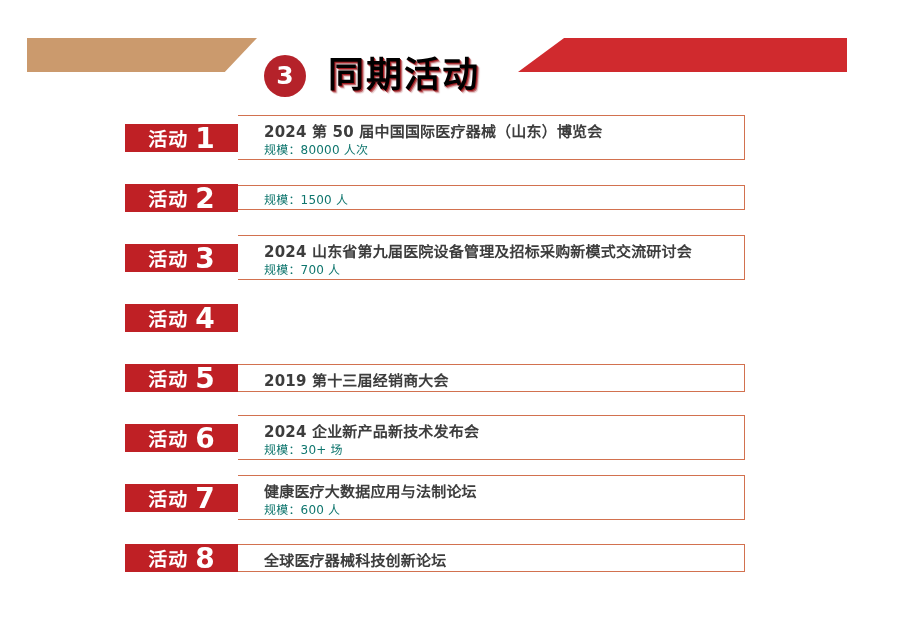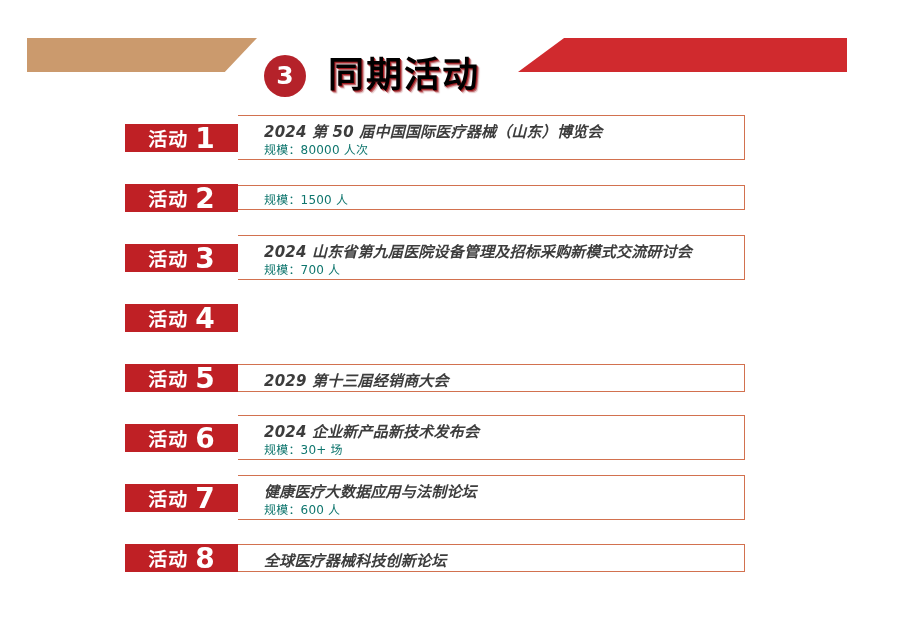--- a/index.html
+++ b/index.html
@@ -128,21 +128,20 @@
     justify-content: center;
   }
   .activity-title {
     font-size: 15px;
     font-weight: bold;
     color: #3d3d3d;
     line-height: 20px;
     letter-spacing: 0.2px;
     white-space: nowrap;
     font-family: "DejaVu Sans", "Liberation Sans", sans-serif;
-    font-style: italic;
   }
   .activity-scale {
     font-size: 12px;
     font-weight: normal;
     color: #0f766e;
     line-height: 17px;
     letter-spacing: 0.2px;
     white-space: nowrap;
     font-family: "DejaVu Sans", "Liberation Sans", sans-serif;
   }
@@ -192,21 +191,21 @@
         <span class="badge-word">活动</span>
         <span class="badge-num">4</span>
       </div>
     </div>
     <div class="activity-row">
       <div class="activity-badge">
         <span class="badge-word">活动</span>
         <span class="badge-num">5</span>
       </div>
       <div class="activity-body">
-        <div class="activity-title">2029 第十三届经销商大会</div>
+        <div class="activity-title">2019 第十三届经销商大会</div>
       </div>
     </div>
     <div class="activity-row">
       <div class="activity-badge">
         <span class="badge-word">活动</span>
         <span class="badge-num">6</span>
       </div>
       <div class="activity-body">
         <div class="activity-title">2024 企业新产品新技术发布会</div>
         <div class="activity-scale">规模：30+ 场</div>

